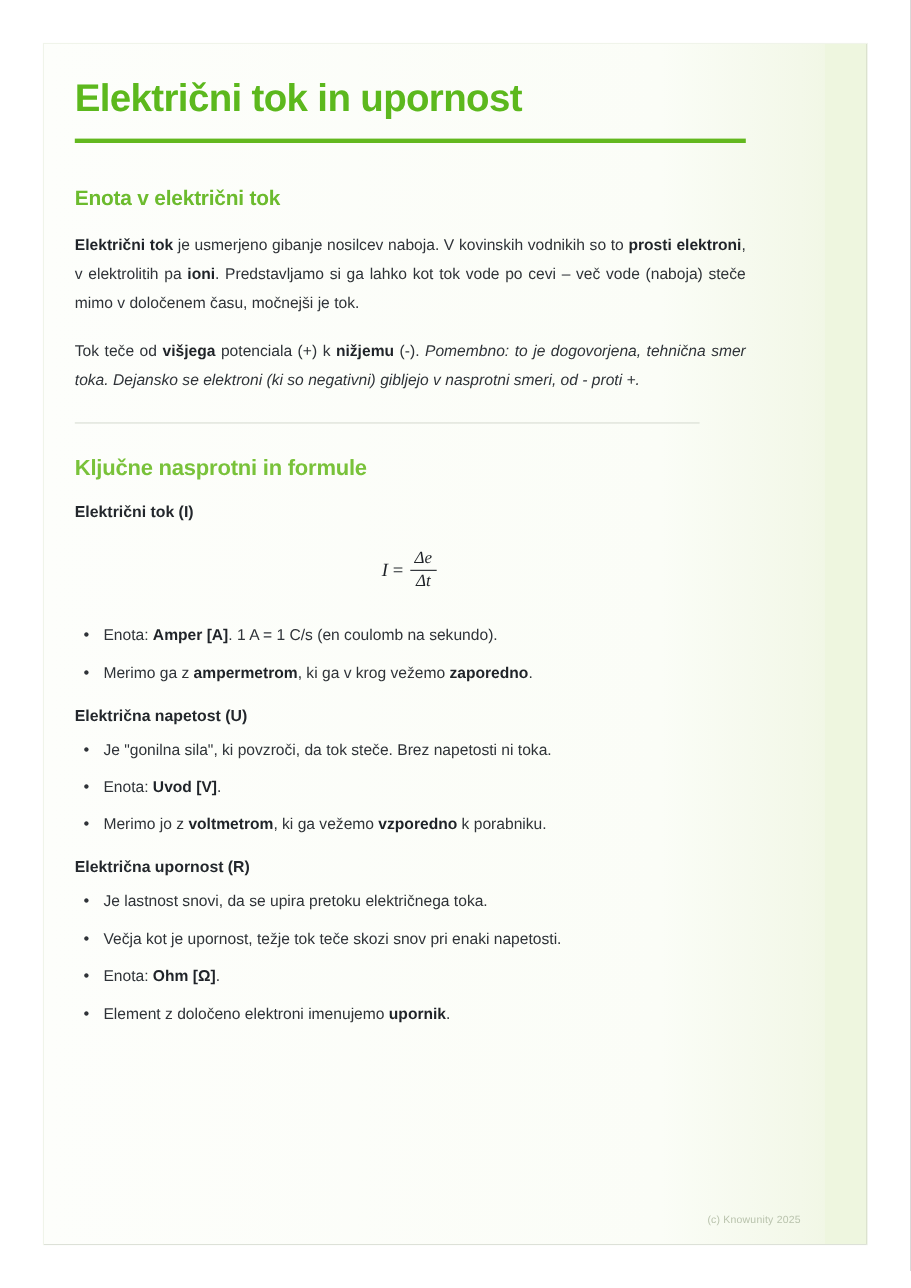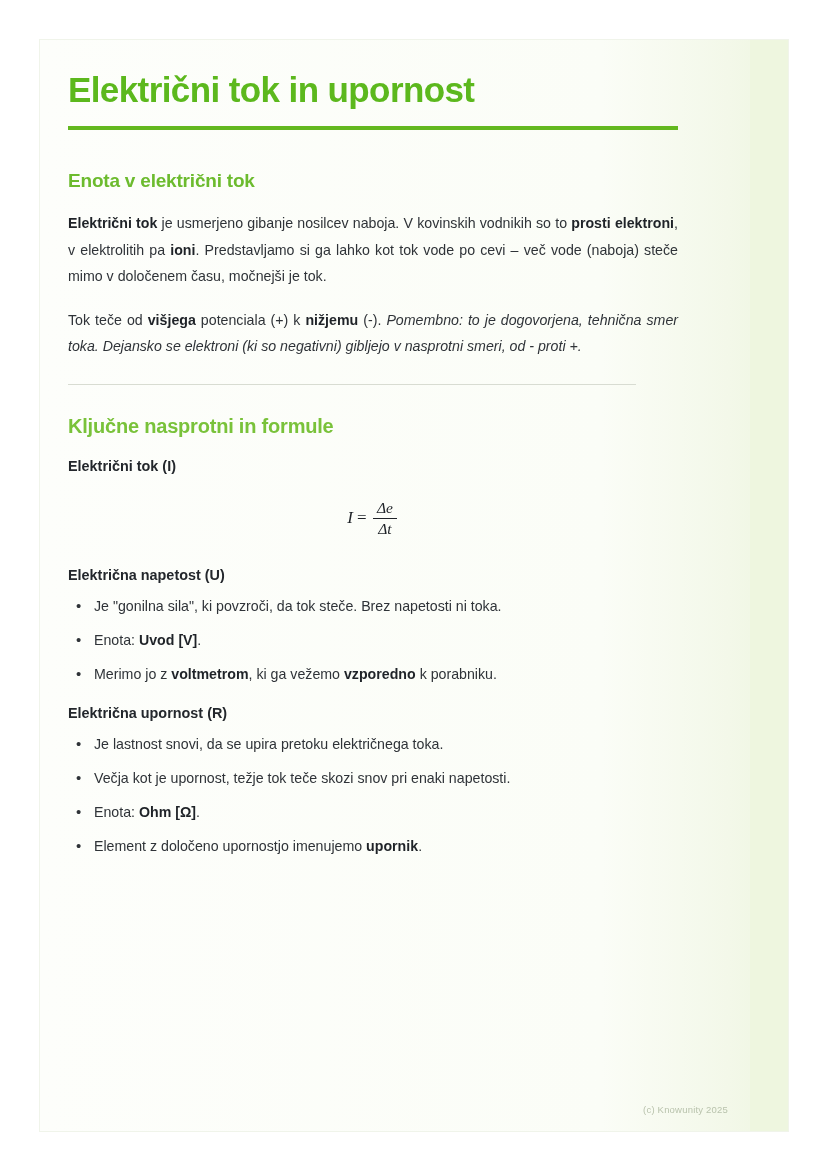--- a/index.html
+++ b/index.html
@@ -184,33 +184,37 @@
         <span class="formula">
           <span class="var">I</span>
           <span>=</span>
           <span class="frac">
             <span class="num var">Δe</span>
             <span class="den var">Δt</span>
           </span>
         </span>
       </div>
 
+      <ul class="bullets">
+        <li><span>Enota: </span><span class="b">Amper [A]</span><span>. 1 A = 1 C/s (en coulomb na sekundo).</span></li>
+        <li><span>Merimo ga z </span><span class="b">ampermetrom</span><span>, ki ga v krog vežemo </span><span class="b">zaporedno</span><span>.</span></li>
+      </ul>
 
       <h3 class="sub-title">Električna napetost (U)</h3>
       <ul class="bullets">
         <li><span>Je "gonilna sila", ki povzroči, da tok steče. Brez napetosti ni toka.</span></li>
         <li><span>Enota: </span><span class="b">Uvod [V]</span><span>.</span></li>
         <li><span>Merimo jo z </span><span class="b">voltmetrom</span><span>, ki ga vežemo </span><span class="b">vzporedno</span><span> k porabniku.</span></li>
       </ul>
 
       <h3 class="sub-title">Električna upornost (R)</h3>
       <ul class="bullets">
         <li><span>Je lastnost snovi, da se upira pretoku električnega toka.</span></li>
         <li><span>Večja kot je upornost, težje tok teče skozi snov pri enaki napetosti.</span></li>
         <li><span>Enota: </span><span class="b">Ohm [Ω]</span><span>.</span></li>
-        <li><span>Element z določeno upornostjo imenujemo </span><span class="b">upornik</span><span>.</span></li>
+        <li><span>Element z določeno elektroni imenujemo </span><span class="b">upornik</span><span>.</span></li>
       </ul>
 
     </div>
 
     <div class="watermark">(c) Knowunity 2025</div>
   </div>
 </div>
 
 </body></html>

